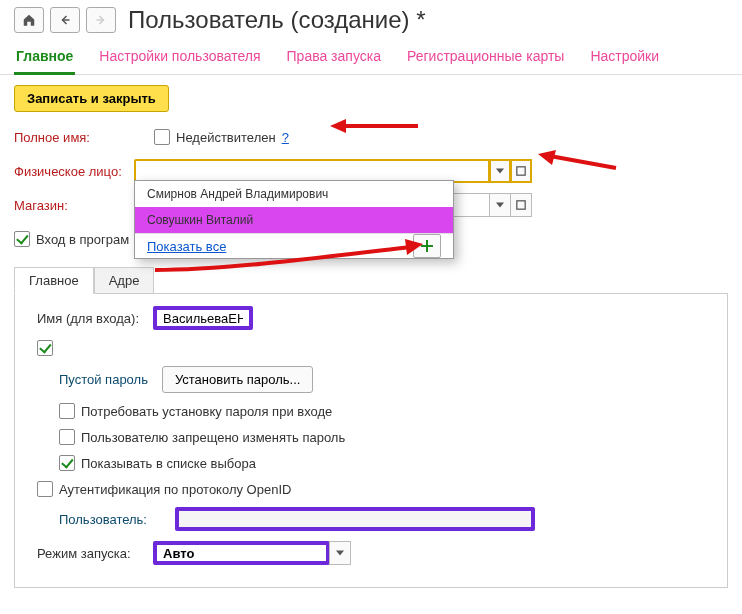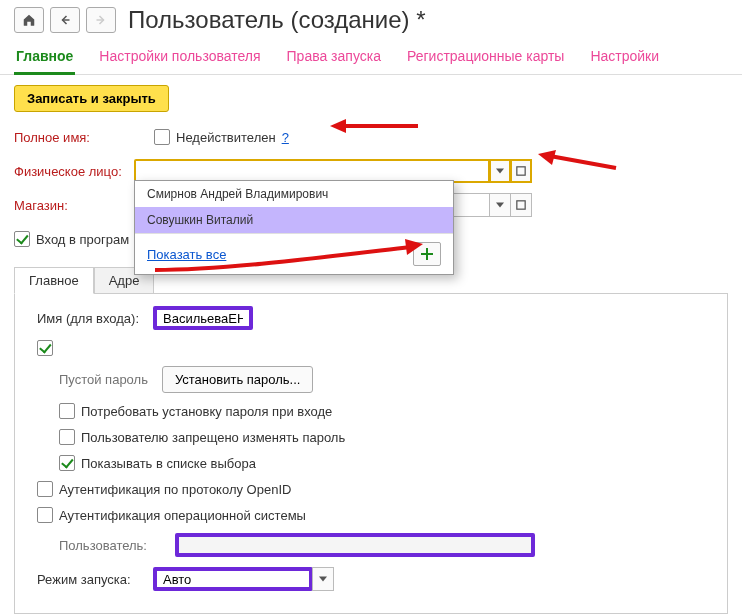--- a/index.html
+++ b/index.html
@@ -155,27 +155,27 @@
     background: #fff;
     border: 1px solid #999;
     box-shadow: 4px 4px 10px rgba(0,0,0,.25);
     z-index: 50;
   }
   .popup .item {
     padding: 6px 12px;
     font-size: 12px;
     cursor: pointer;
   }
-  .popup .item.selected { background: #c4b5fd; }
+  .popup .item.selected { background: #d946ef; }
   .popup .footer {
     display: flex;
     align-items: center;
     justify-content: space-between;
     border-top: 1px solid #e0e0e0;
-    padding: 8px 12px;
+    padding: 0 12px;
   }
   .showall { color: #0b57d0; text-decoration: underline; cursor: pointer; }
   .add-btn {
     width: 28px; height: 24px;
     border: 1px solid #aaa;
     background: #fafafa;
     border-radius: 2px;
     display: flex;
     align-items: center;
     justify-content: center;
@@ -201,21 +201,21 @@
     background: #fff;
     border-bottom: 1px solid #fff;
     z-index: 2;
   }
   .card {
     border: 1px solid #ccc;
     padding: 12px 22px;
   }
   .subrow { display: flex; align-items: center; margin-bottom: 10px; }
   .sublabel { width: 116px; }
-  .muted { color: #737373; }
+  .muted { color: #0c4a6e; }
   .indent { margin-left: 22px; }
   .small-input {
     height: 24px;
     border: 4px solid #6d28d9;
     border-radius: 2px;
     padding: 0 6px;
     font-size: 13px;
   }
   
   .arrow-svg { position: absolute; pointer-events: none; z-index: 100; }
@@ -352,33 +352,29 @@
     </div>
     <div class="subrow indent">
       <span class="check checked"></span>
       <span>Показывать в списке выбора</span>
     </div>
 
     <div class="subrow">
       <span class="check"></span>
       <span>Аутентификация по протоколу OpenID</span>
     </div>
-    <div class="subrow">
-      <span class="check"></span>
-      <span>Аутентификация операционной системы</span>
-    </div>
     <div class="subrow indent">
       <span class="sublabel muted">Пользователь:</span>
       <input class="small-input muted" style="width: 360px; background: rgb(245, 245, 245);" disabled="">
     </div>
 
     <div class="subrow">
       <span class="sublabel">Режим запуска:</span>
       <div class="input-wrap">
-        <input class="small-input" style="width: 160px;" value="Авто">
+        <input class="small-input" style="width: 177px; font-weight: bold;" value="Авто">
         <div class="ref-btn" style="margin-left:-1px">
           <svg width="8" height="6" viewBox="0 0 10 6">
               <path d="M0 0l5 6 5-6z" fill="#555"></path>
             </svg>
         </div>
       </div>
     </div>
   </div>
 </div>
 

